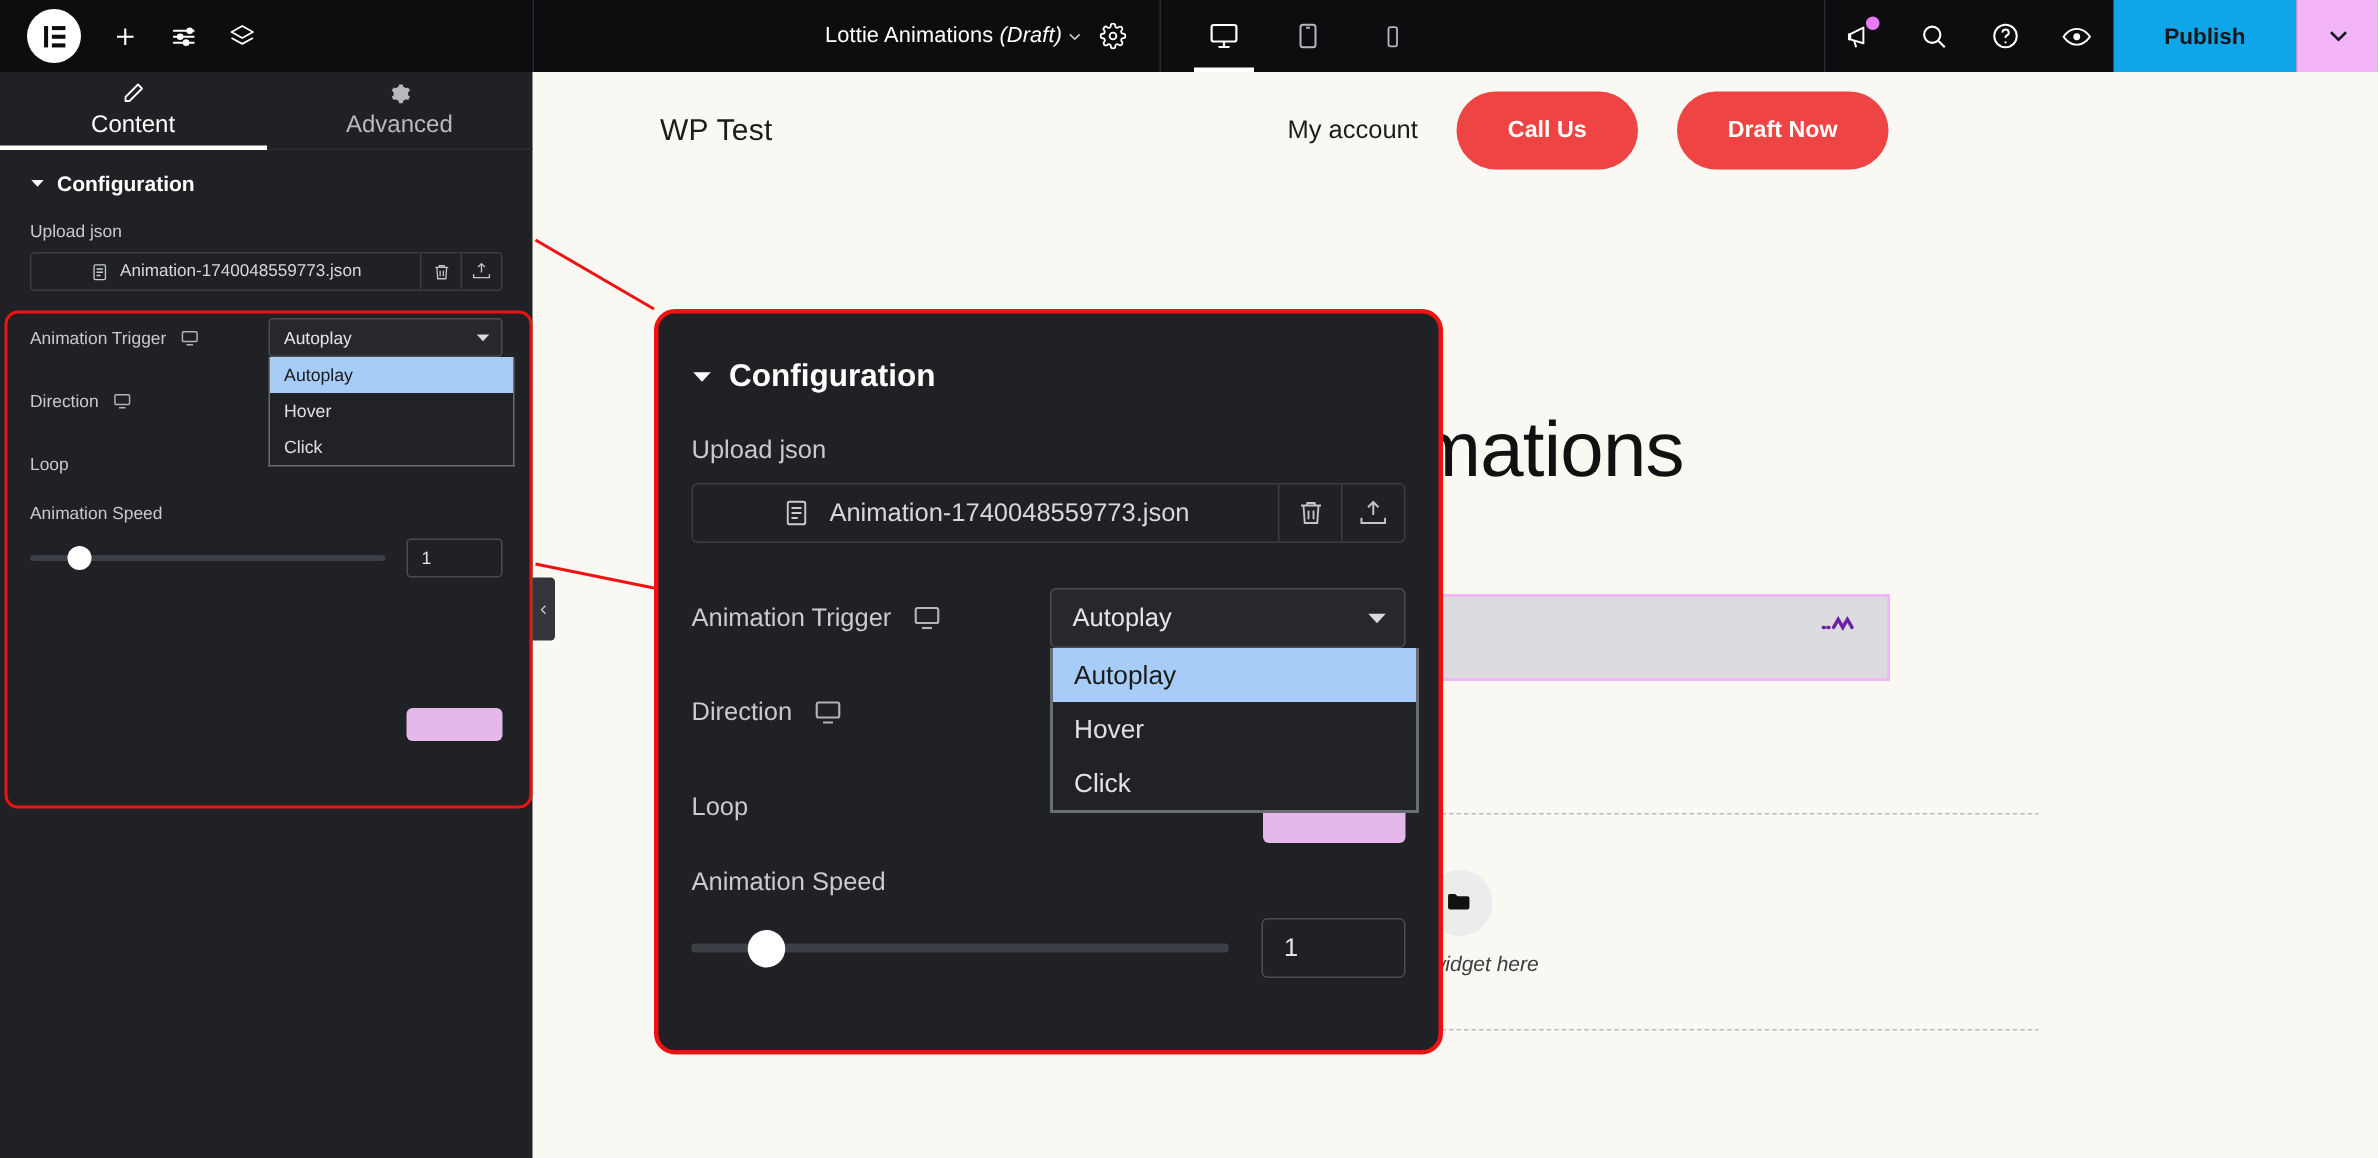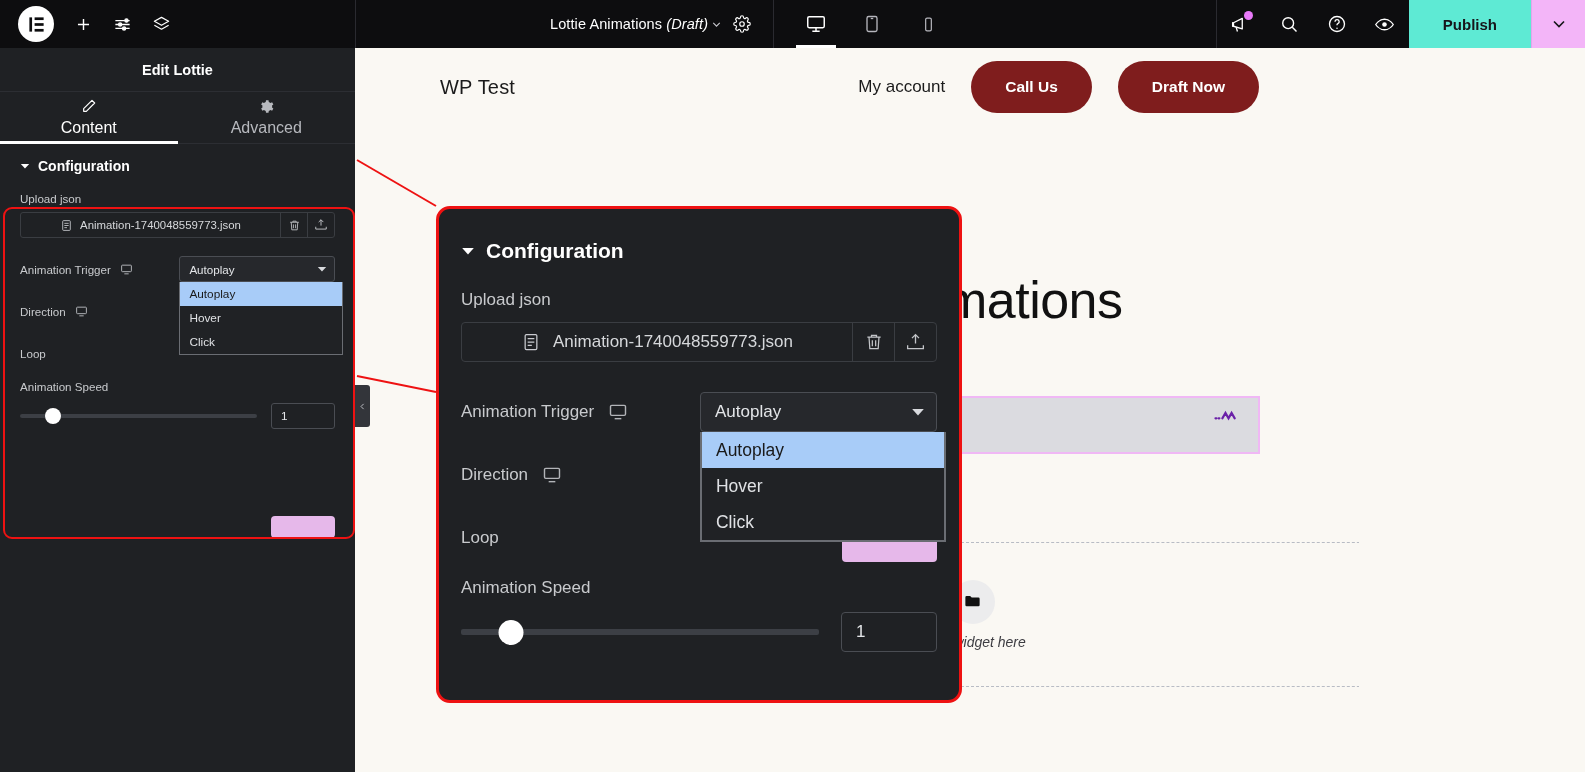--- a/index.html
+++ b/index.html
@@ -40,21 +40,21 @@
     content: ""; position: absolute; left: 8px; right: 8px; bottom: 0; height: 3px; background: #ffffff;
   }
   .tb-spacer { flex: 1 1 auto; }
   .tb-right { display: flex; align-items: center; height: 48px; }
   .tb-right .tb-icon { width: 48px; height: 48px; position: relative; color: #ffffff; }
   .notif-dot {
     position: absolute; top: 11px; right: 12px; width: 9px; height: 9px;
     border-radius: 50%; background: #e879f9;
   }
   .publish-btn {
-    height: 48px; padding: 0 34px; background: #5eead4; color: #16161a;
+    height: 48px; padding: 0 34px; background: #0ea5e9; color: #16161a;
     font-size: 15px; font-weight: 700; border: 0; cursor: pointer;
     display: flex; align-items: center; justify-content: center;
   }
   .publish-caret {
     height: 48px; width: 54px; background: #f3b5f8; color: #16161a; border: 0; cursor: pointer;
     display: flex; align-items: center; justify-content: center; border-left: 1px solid #e5a3ec;
   }
   .tb-divider { width: 1px; height: 48px; background: #2a2a30; }
 
   
@@ -147,21 +147,21 @@
     position: absolute; left: 355px; top: 48px; width: 1004px; height: 724px;
     background: #faf8f3; overflow: hidden;
   }
   .site-head {
     height: 78px; display: flex; align-items: center; padding: 0 100px 0 85px;
   }
   .site-logo { font-size: 20px; color: #1b1b1b; letter-spacing: .2px; }
   .site-nav { margin-left: auto; display: flex; align-items: center; gap: 26px; }
   .nav-link { font-size: 17px; color: #1b1b1b; cursor: pointer; }
   .cta {
-    height: 52px; padding: 0 34px; border-radius: 26px; background: #7f1d1d; color: #ffffff;
+    height: 52px; padding: 0 34px; border-radius: 26px; background: #ef4444; color: #ffffff;
     font-size: 15.5px; font-weight: 700; display: flex; align-items: center; justify-content: center;
     cursor: pointer; border: 0;
   }
   .page-title {
     position: absolute; left: 380px; top: 222px; font-size: 52px; color: #111111;
     white-space: nowrap; letter-spacing: -.5px;
   }
   .widget-sel {
     position: absolute; left: 180px; top: 348px; width: 725px; height: 58px;
     background: #dbdbe0; border: 2px solid #f0b8f5;
@@ -356,21 +356,20 @@
       <div class="dz-text">Drag widget here</div>
     </div>
   </div>
 
   <svg class="conn">
     <line x1="357" y1="160" x2="436" y2="206" stroke="#ee1212" stroke-width="2"></line>
     <line x1="357" y1="376" x2="436" y2="392" stroke="#ee1212" stroke-width="2"></line>
   </svg>
 
   <div class="panel">
-    <div class="panel-header">Edit Lottie</div>
 
     <div class="panel-tabs">
       <div class="ptab active">
         <span>
           <svg width="16" height="16" viewBox="0 0 24 24" fill="none" stroke="currentColor" stroke-width="1.8" stroke-linejoin="round">
             <path d="M16.5 3.5l4 4L8 20H4v-4z"></path>
           </svg>
         </span>
         <span>Content</span>
       </div>

